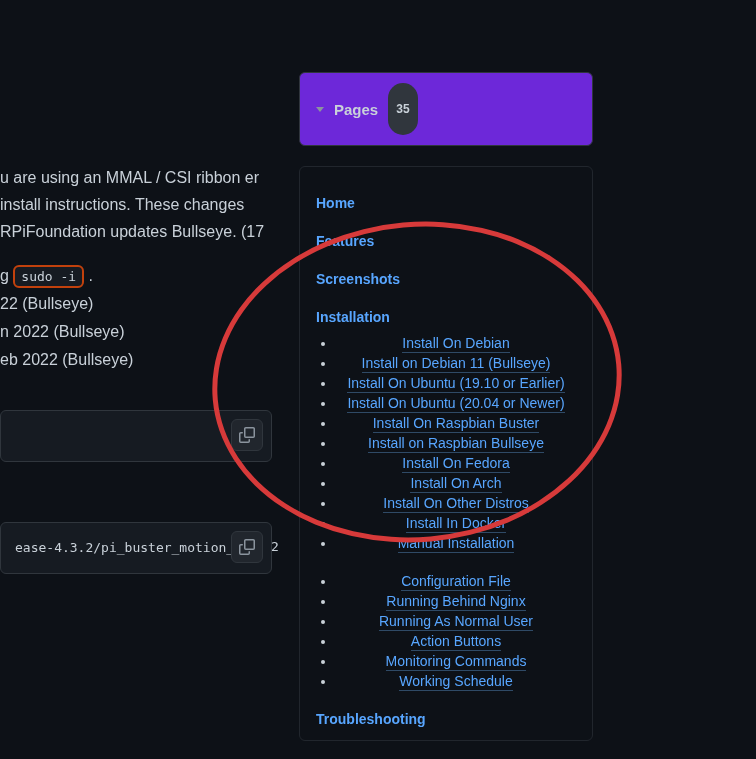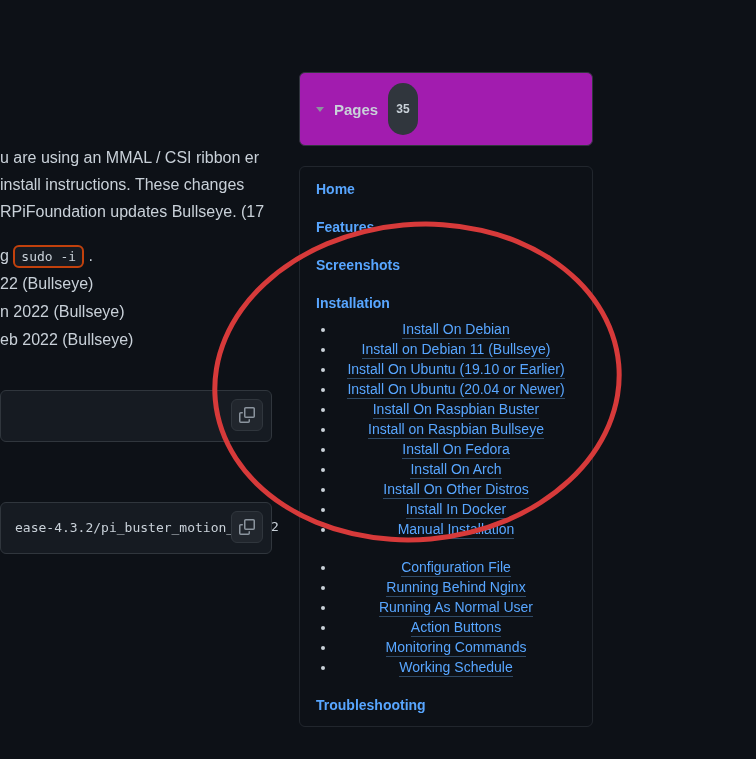--- a/index.html
+++ b/index.html
@@ -13,21 +13,21 @@
       font-family: -apple-system, BlinkMacSystemFont, "Segoe UI", Helvetica, Arial, sans-serif;
       font-size: 14px;
       width: 756px;
       height: 759px;
       overflow: hidden;
       position: relative;
     }
     .main-content {
       position: absolute;
       left: 0;
-      top: 144px;
+      top: 164px;
       width: 280px;
       padding-right: 8px;
     }
     .para {
       font-size: 16px;
       line-height: 1.7;
       color: #c9d1d9;
       margin-bottom: 4px;
     }
     .inline-code {
@@ -96,21 +96,21 @@
       top: 72px;
       width: 294px;
     }
     .pages-header {
       border: 1px solid #30363d;
       border-radius: 6px;
       padding: 10px 14px;
       display: flex;
       align-items: center;
       gap: 10px;
-      background: #a21caf;
+      background: #6d28d9;
       margin-bottom: 20px;
     }
     .chevron {
       width: 0;
       height: 0;
       border-left: 4px solid transparent;
       border-right: 4px solid transparent;
       border-top: 5px solid #8b949e;
       margin-left: 2px;
     }
@@ -121,21 +121,21 @@
     }
     .pages-count {
       background: #30363d;
       color: #c9d1d9;
       border-radius: 999px;
       padding: 19px 8px;
       font-size: 12px;
       font-weight: 600;
     }
     .sidebar-content {
-      padding: 14px 16px 0 16px;
+      padding: 28px 16px 0 16px;
       border: 1px solid #21262d;
       border-radius: 6px;
     }
     .nav-link {
       color: #58a6ff;
       font-size: 14px;
       font-weight: 600;
       display: block;
       margin-bottom: 22px;
       text-decoration: none;

